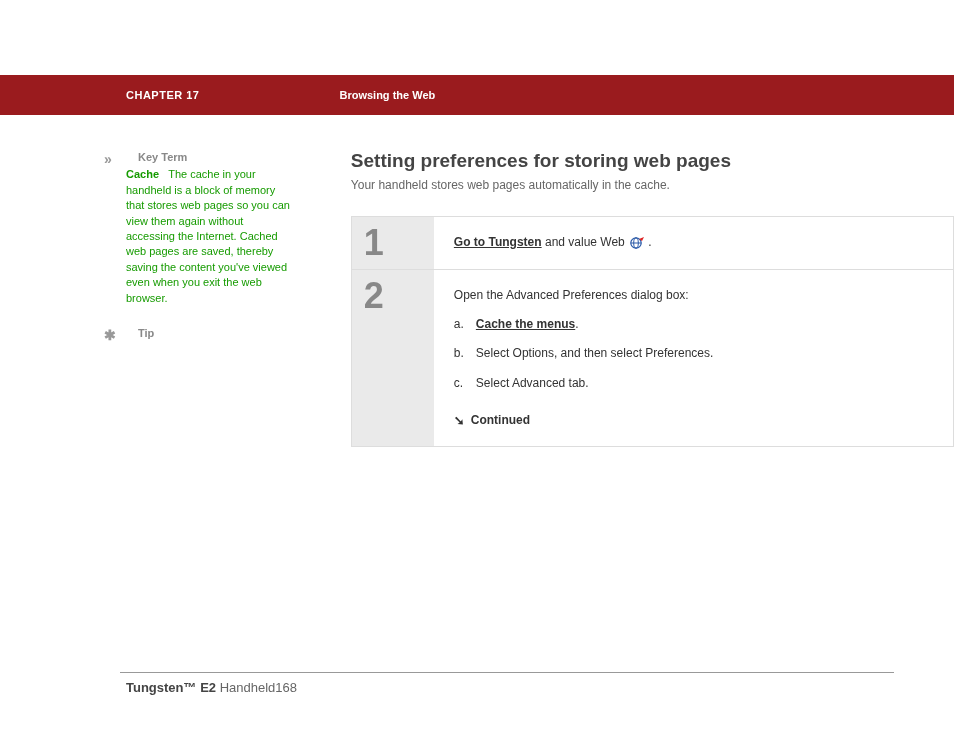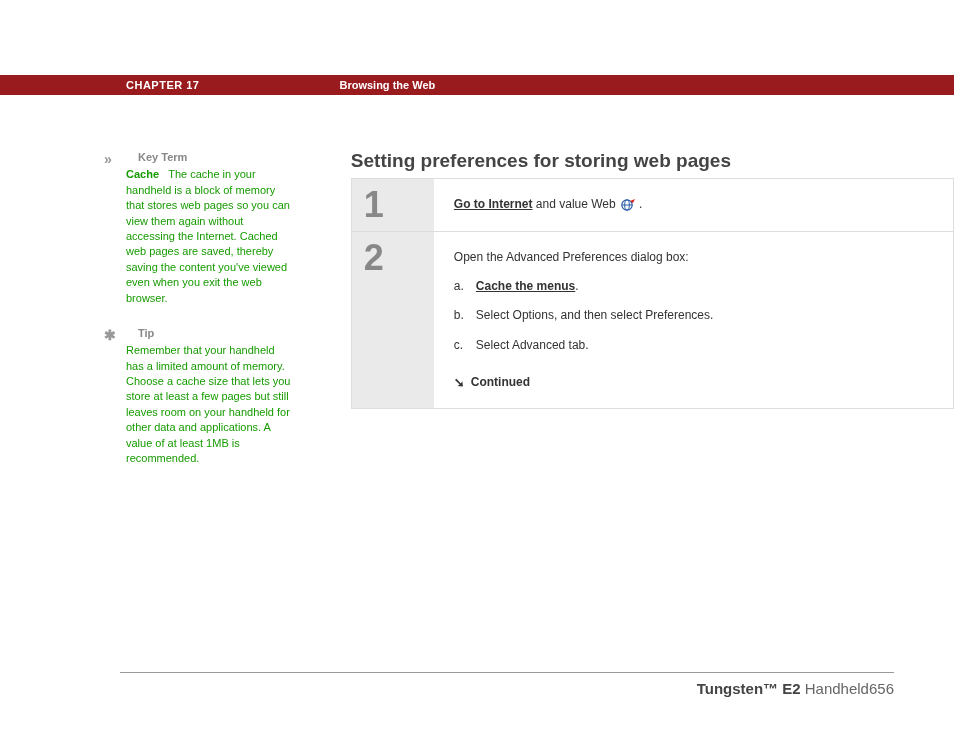--- a/index.html
+++ b/index.html
@@ -7,21 +7,21 @@
     padding: 0;
     font-family: Arial, Helvetica, sans-serif;
     background: #fff;
     width: 954px;
     height: 738px;
     position: relative;
     color: #333;
   }
   .header-bar {
     background: #9a1b1e;
-    height: 20px;
+    height: 40px;
     position: absolute;
     top: 75px;
     left: 0;
     right: 0;
     padding: 0;
   }
   .header-inner {
     padding-left: 126px;
     height: 100%;
     display: flex;
@@ -159,26 +159,26 @@
   .footer-line {
     position: absolute;
     top: 672px;
     left: 120px;
     right: 60px;
     border-top: 1px solid #999;
   }
   .footer {
     position: absolute;
     top: 680px;
-    left: 118px;
+    left: 126px;
     right: 60px;
-    font-size: 15px;
+    font-size: 13px;
     color: #666;
     display: flex;
-    justify-content: flex-end;
+    justify-content: flex-start;
   }
   .footer-product b {
     color: #444;
   }
 </style>
 </head>
 <body>
 
 <div class="header-bar">
   <div class="header-inner">
@@ -192,32 +192,32 @@
     <div class="sidebar-block">
       <span class="sidebar-icon">»</span>
       <div class="sidebar-label">Key Term</div>
       <div class="sidebar-text">
         <span class="cache-term">Cache</span>&nbsp;&nbsp;&nbsp;<span>The cache in your handheld is a block of memory that stores web pages so you can view them again without accessing the Internet. Cached web pages are saved, thereby saving the content you've viewed even when you exit the web browser.</span>
       </div>
     </div>
     <div class="sidebar-block">
       <span class="sidebar-icon">✱</span>
       <div class="sidebar-label">Tip</div>
-      <div class="sidebar-text">Remember that your handheld has a limited amount of memory. Choose a cache size that lets you store at least a few pages but still leaves room on your handheld for other data and applications. A value of at least 1MB is recommended.</div>
     </div>
   </div>
 
   <div class="main">
     <h2 class="page-heading">Setting preferences for storing web pages</h2>
+    <div class="page-subtext">Your handheld stores web pages automatically in the cache.</div>
 
     <div class="steps-box">
       <div class="step-row">
         <div class="step-num">1</div>
         <div class="step-body">
-          <span class="link-u">Go to Internet</span><span> and value Web </span><span class="web-icon"><svg width="16" height="14" viewBox="0 0 16 14">
+          <span class="link-u">Go to Tungsten</span><span> and value Web </span><span class="web-icon"><svg width="16" height="14" viewBox="0 0 16 14">
                 <circle cx="6" cy="7" r="5.2" fill="none" stroke="#2a5aa8" stroke-width="1.2"></circle>
                 <ellipse cx="6" cy="7" rx="2.3" ry="5.2" fill="none" stroke="#2a5aa8" stroke-width="1"></ellipse>
                 <line x1="0.8" y1="7" x2="11.2" y2="7" stroke="#2a5aa8" stroke-width="1"></line>
                 <path d="M 9 3 L 14 1 L 12 5 Z" fill="#d22"></path>
               </svg></span><span>.</span>
         </div>
       </div>
       <div class="step-row">
         <div class="step-num">2</div>
         <div class="step-body">
@@ -244,14 +244,14 @@
       </div>
     </div>
   </div>
 </div>
 
 <div class="footer-line"></div>
 <div class="footer">
   <span class="footer-product">
     <b>Tungsten™ E2</b><span> Handheld</span>
   </span>
-  <span>656</span>
+  <span>168</span>
 </div>
 
 </body></html>

